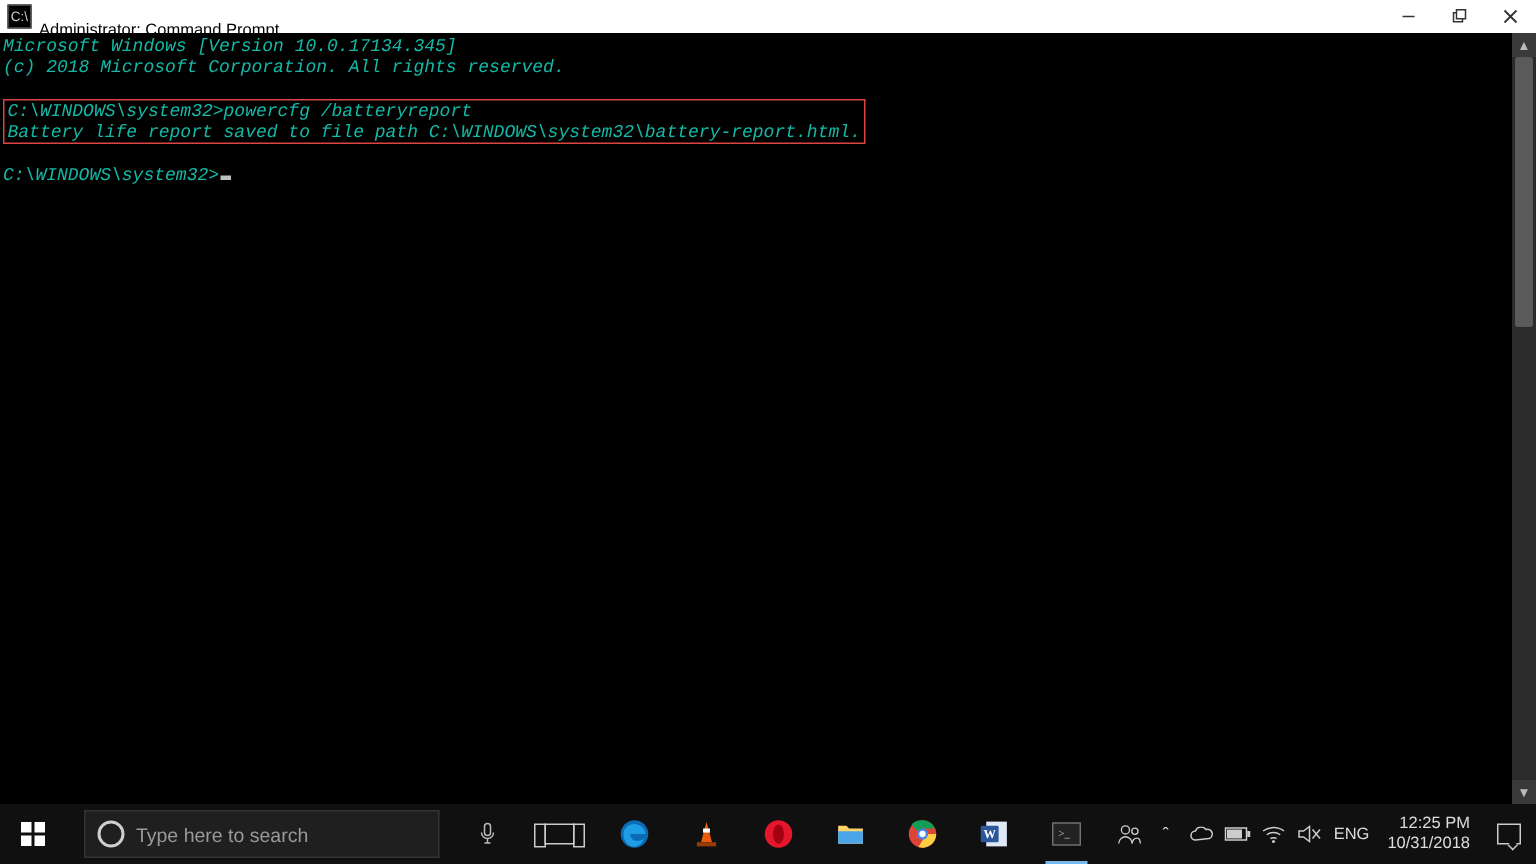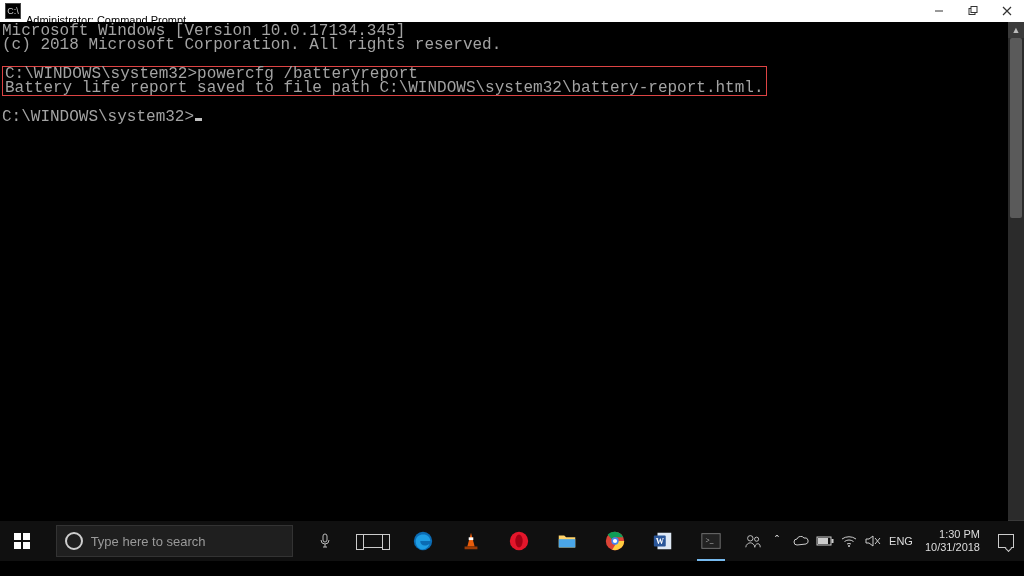--- a/index.html
+++ b/index.html
@@ -7,31 +7,31 @@
   .desktop { position: relative; width: 1024px; height: 576px; background: #000; }
   
   .cmd-window { position: absolute; left: 0; top: 0; right: 0; bottom: 40px; background: #000; display: flex; flex-direction: column; }
   .titlebar { height: 22px; background: #fff; display: flex; align-items: center; font-size: 11px; color: #000; }
   .titlebar .app-icon { width: 16px; height: 16px; margin: 0 5px; background: #000; border: 1px solid #444; display: inline-flex; align-items: center; justify-content: center; font-size: 9px; color: #ccc; }
   .titlebar .title { flex: 0 0 auto; margin-top: 17px; }
   .titlebar .spacer { flex: 1; }
   .titlebar .win-btn { width: 34px; height: 22px; display: flex; align-items: center; justify-content: center; font-size: 12px; color: #333; }
   .titlebar .win-btn.close { }
   .console-area { position: relative; flex: 1; background: #000; }
-  .console-text { position: absolute; left: 2px; top: 2px; right: 16px; font-family: Consolas, "Courier New", monospace; font-size: 16px; line-height: 14px; color: #a3a3a3; white-space: pre; }
+  .console-text { position: absolute; left: 2px; top: 2px; right: 16px; font-family: Consolas, "Courier New", monospace; font-size: 12px; line-height: 14px; color: #14b8a6; white-space: pre; font-style: italic; }
   .hl-box { border: 1px solid #d44; padding: 0 2px; display: inline-block; }
   .cursor { display: inline-block; width: 7px; height: 3px; background: #c0c0c0; vertical-align: baseline; margin-left: 1px; }
   .scrollbar { position: absolute; right: 0; top: 0; width: 16px; bottom: 0; background: #2b2b2b; }
   .scroll-up, .scroll-down { position: absolute; left: 0; width: 16px; height: 16px; background: #3a3a3a; color: #bbb; font-size: 9px; display: flex; align-items: center; justify-content: center; }
   .scroll-up { top: 0; }
   .scroll-down { bottom: 0; }
   .scroll-thumb { position: absolute; left: 2px; right: 2px; top: 16px; height: 180px; background: #5a5a5a; border-radius: 2px; }
 
   
-  .taskbar { position: absolute; left: 0; right: 0; bottom: 15px; height: 40px; background: #101010; display: flex; align-items: center; color: #fff; gap: 12px; }
+  .taskbar { position: absolute; left: 0; right: 0; bottom: 0; height: 40px; background: #101010; display: flex; align-items: center; color: #fff; gap: 12px; }
   .tb-btn { height: 40px; display: flex; align-items: center; justify-content: center; }
   .start { width: 46px; }
   .start svg { width: 16px; height: 16px; fill: #fff; }
   .search { display: flex; align-items: center; width: 250px; height: 32px; margin: 0 4px 0 0; background: #1f1f1f; border: 1px solid #333; }
   .search .circ { width: 18px; height: 18px; border: 2px solid #cfcfcf; border-radius: 50%; margin: 0 8px; position: relative; }
   .search .circ::after { content: ""; position: absolute; width: 6px; height: 2px; background: #cfcfcf; bottom: -2px; right: -4px; transform: rotate(45deg); display:none; }
   .search .ph { color: #9a9a9a; font-size: 13px; }
   .mic { width: 34px; color: #bbb; font-size: 13px; }
   .taskview { width: 42px; }
   .taskview .tv { width: 20px; height: 14px; border: 1px solid #ccc; position: relative; }
@@ -195,21 +195,21 @@
           </svg>
       </div>
       <div class="ic">
         <svg width="16" height="14" viewBox="0 0 16 14">
             <path d="M1 5h3l4-3v10l-4-3H1z" fill="none" stroke="#ccc"></path>
             <path d="M10 4l5 6M15 4l-5 6" stroke="#ccc"></path>
           </svg>
       </div>
       <div class="lang">ENG</div>
       <div class="clock">
-        <div>1:30 PM</div>
+        <div>12:25 PM</div>
         <div>10/31/2018</div>
       </div>
       <div class="tb-btn notif">
         <div class="box"></div>
       </div>
     </div>
   </div>
 </div>
 
 </body></html>

